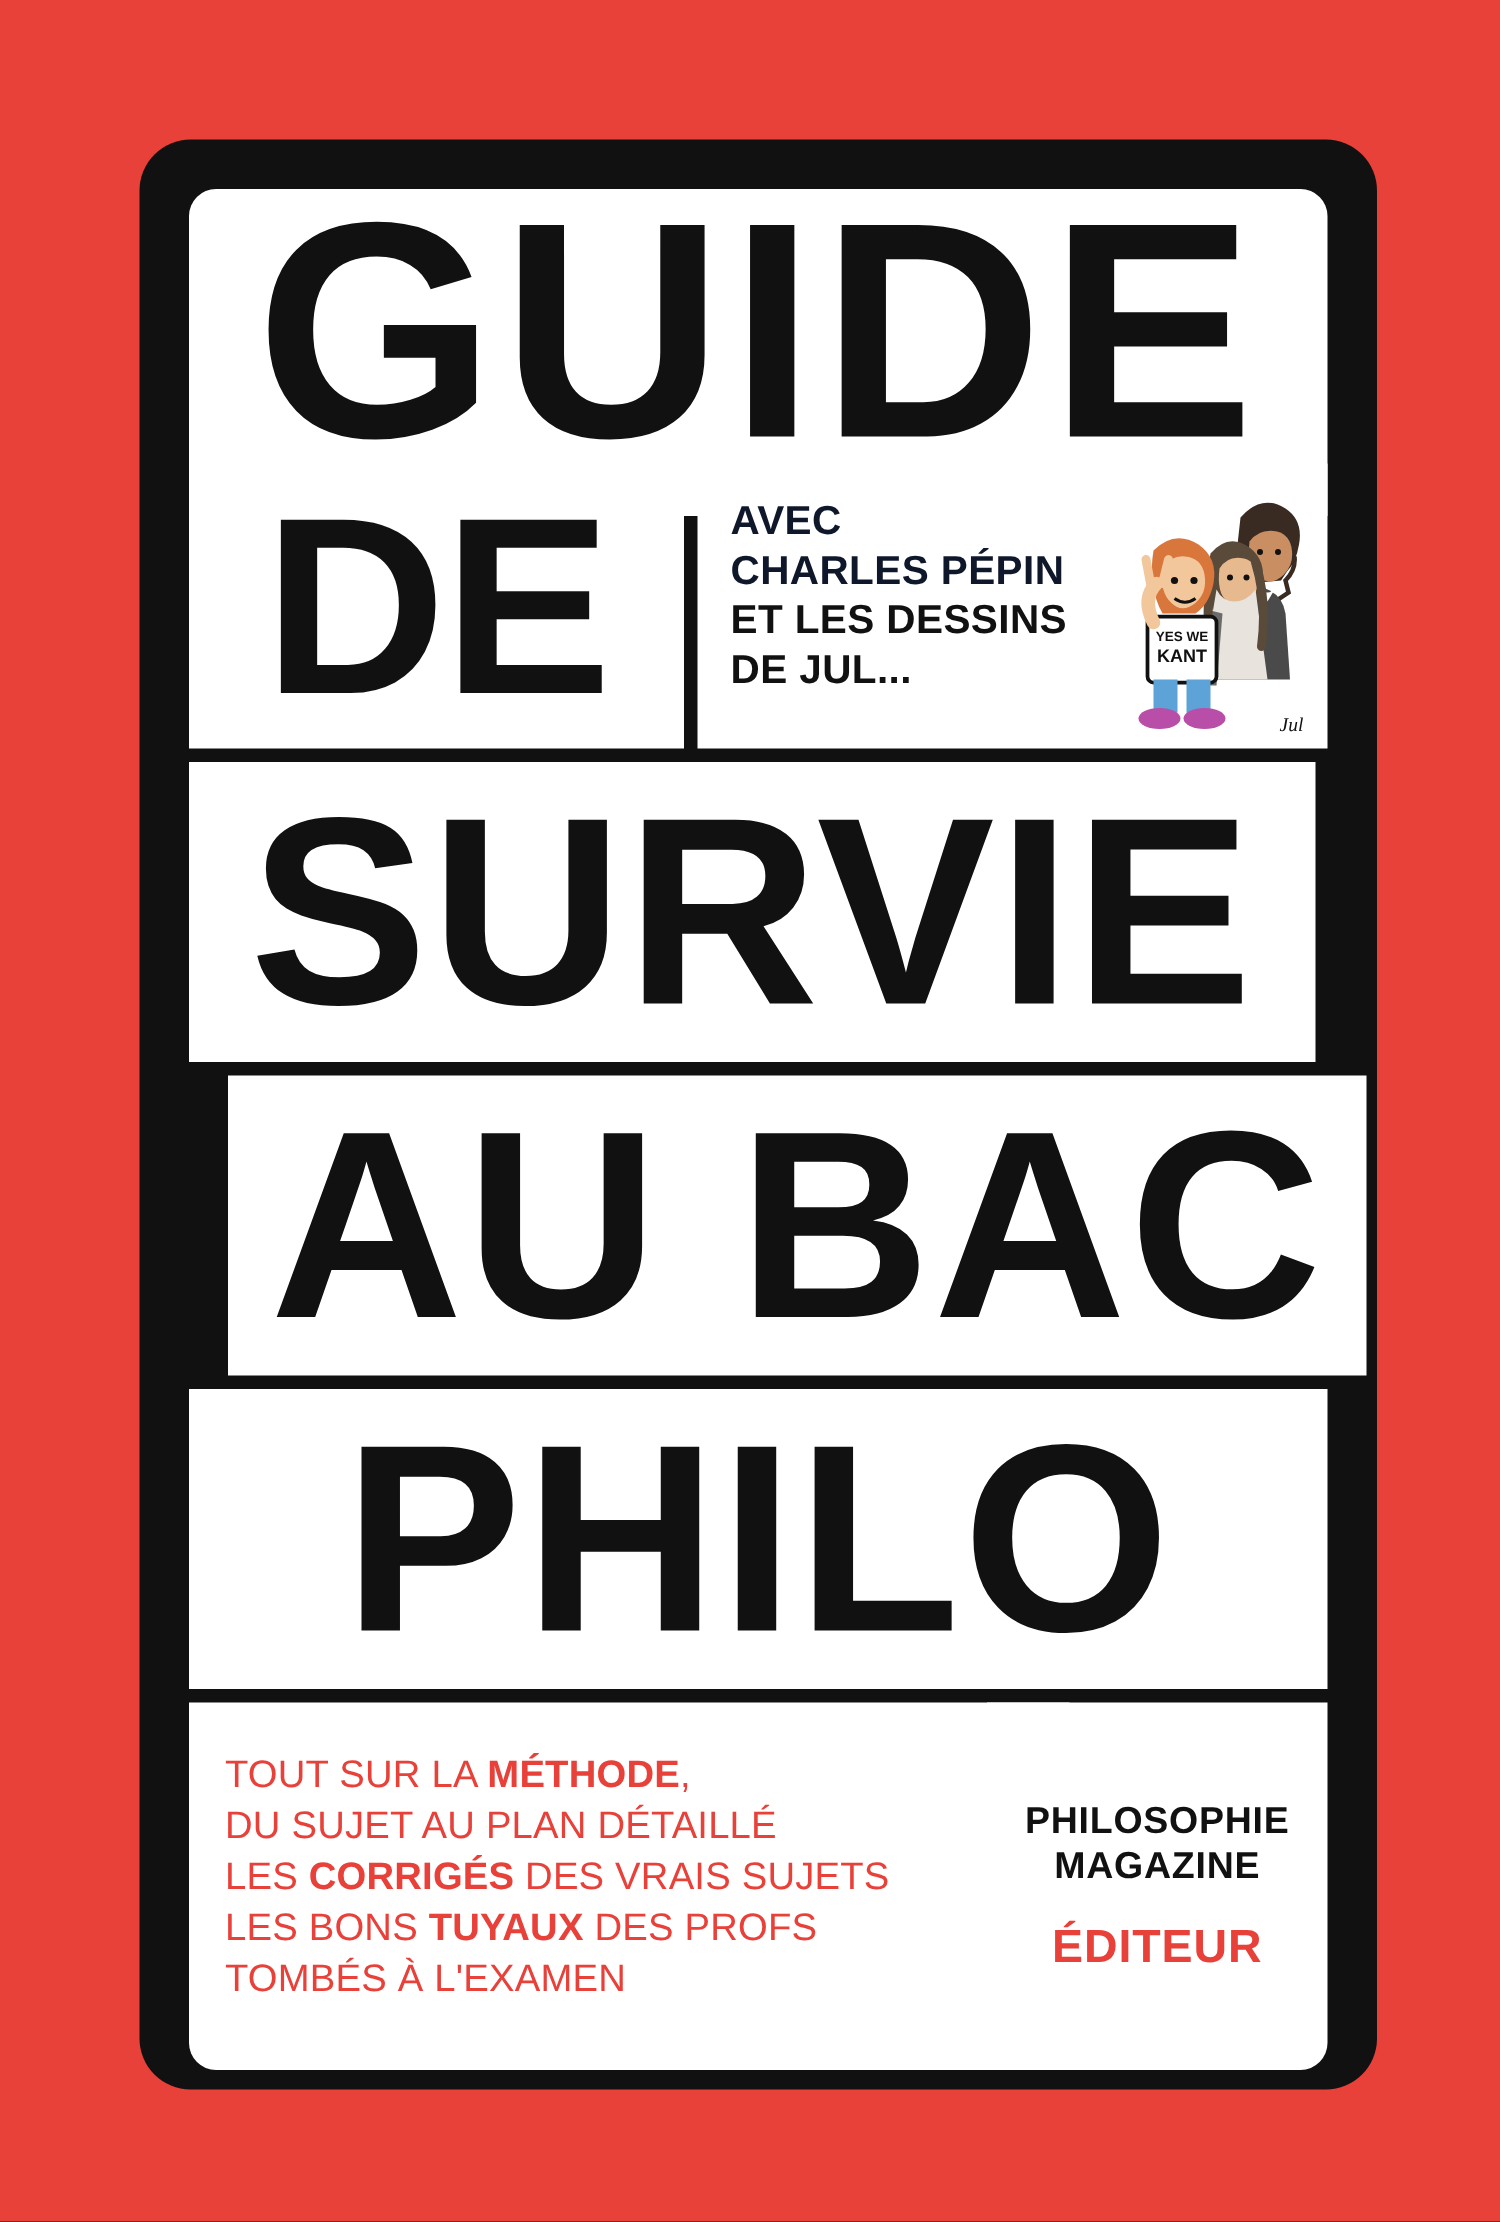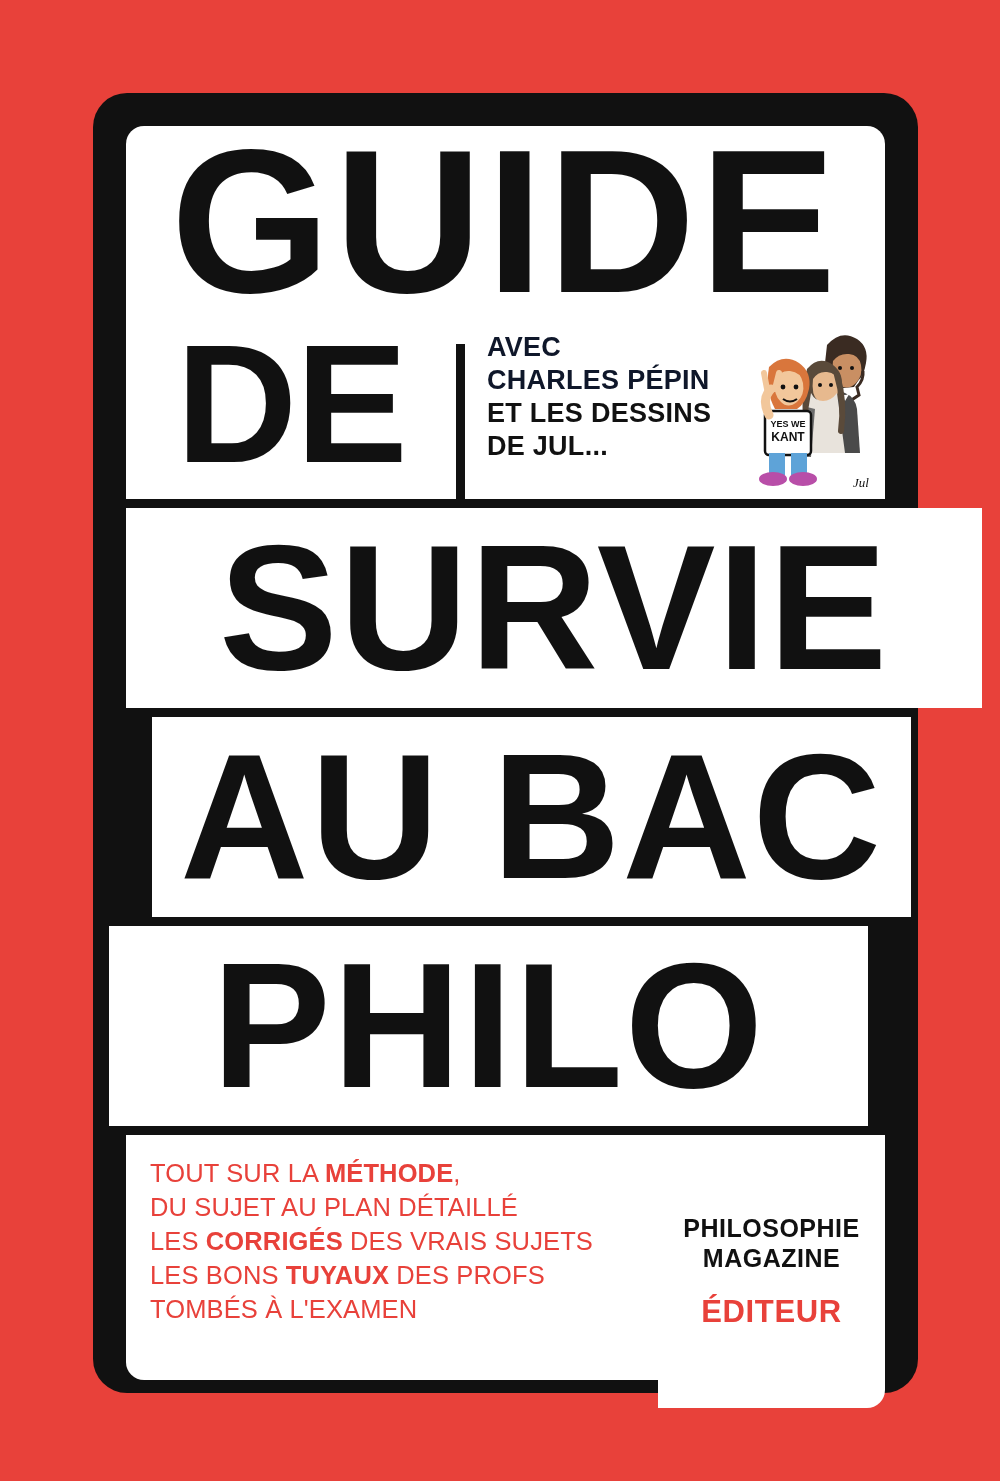--- a/index.html
+++ b/index.html
@@ -88,66 +88,66 @@
   .cartoon {
     position: absolute;
     right: 6px;
     top: 6px;
     width: 168px;
     height: 180px;
   }
 
   
   .row-survie {
-    left: 24px; top: 406px; width: 856px; height: 200px;
+    left: 24px; top: 406px; width: 751px; height: 200px;
   }
   .row-survie .title-text {
     font-size: 178px;
     line-height: 200px;
     letter-spacing: 0.01em;
   }
 
   
   .row-aubac {
     left: 24px; top: 615px; width: 759px; height: 200px; margin-left: 26px;
   }
   .row-aubac .title-text {
     font-size: 178px;
     line-height: 200px;
     letter-spacing: 0.01em;
   }
 
   
   .row-philo {
-    left: 7px; top: 824px; width: 759px; height: 200px;
+    left: 24px; top: 824px; width: 759px; height: 200px;
   }
   .row-philo .title-text {
     font-size: 178px;
     line-height: 200px;
     letter-spacing: 0.01em;
   }
 
   
   .row-bullets {
     left: 24px; top: 1033px; width: 587px; height: 245px;
     border-radius: 0 0 0 18px;
-    padding: 22px 16px 0 24px;
+    padding: 32px 16px 0 24px;
   }
   .bullets {
     color: #e8413a;
     font-family: "Liberation Sans", sans-serif;
     font-size: 25.5px;
     line-height: 1.33;
     letter-spacing: 0.005em;
   }
   .bullets b { font-weight: bold; }
 
   
   .row-publisher {
-    left: 556px; top: 1033px; width: 227px; height: 273px;
+    left: 556px; top: 1033px; width: 227px; height: 245px;
     border-radius: 0 0 18px 0;
     display: flex;
     flex-direction: column;
     align-items: center;
     justify-content: center;
   }
   .pub-line1, .pub-line2 {
     color: #111111;
     font-family: "Liberation Sans", sans-serif;
     font-weight: bold;

